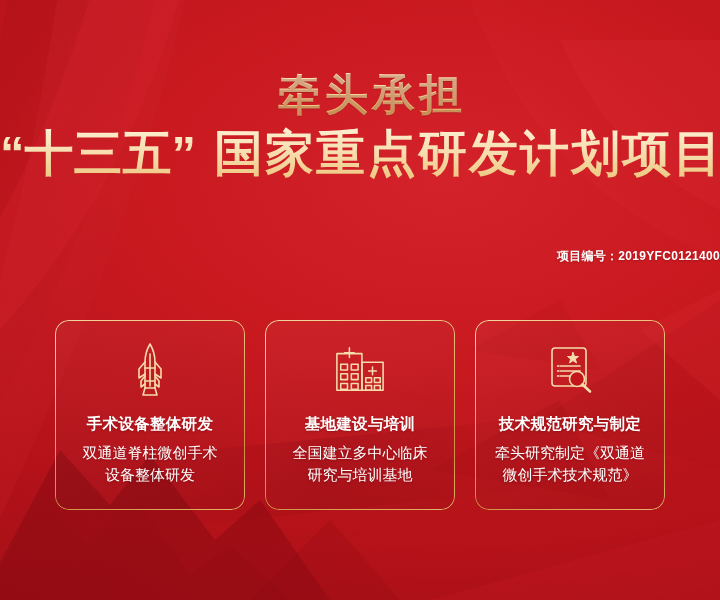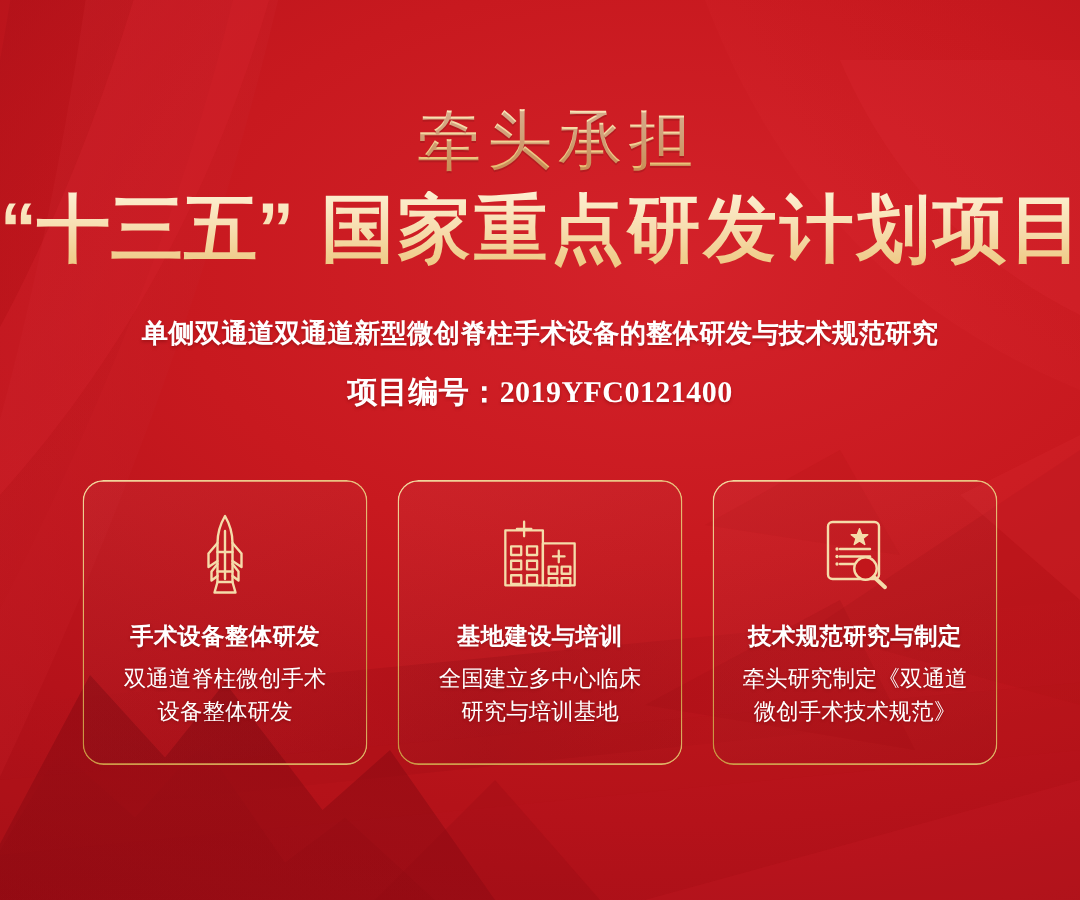--- a/index.html
+++ b/index.html
@@ -21,21 +21,21 @@
   
   .bg-layer { position:absolute; inset:0; pointer-events:none; }
   .bg-layer svg { display:block; width:720px; height:600px; }
 
   
   .headline {
     position:absolute; left:0; right:0; top:72px;
     text-align:center; z-index:5;
   }
   .title-line1 {
-    font-size:43px; font-weight:normal; line-height:1.05;
+    font-size:43px; font-weight:bold; line-height:1.05;
     letter-spacing:4px;
     background:linear-gradient(180deg,#FBE7BC 0%,#F3D49B 45%,#E7B968 100%);
     -webkit-background-clip:text; background-clip:text;
     -webkit-text-fill-color:transparent; color:#F2D09A;
     text-shadow:0 1px 0 rgba(120,20,20,.28);
     padding-left:24px;
   }
   .title-line2 {
     margin-top:10px;
     font-size:49px; font-weight:bold; line-height:1.08;
@@ -51,25 +51,24 @@
 
   .subtitle {
     position:absolute; left:0; right:0; top:210px;
     text-align:center; z-index:5;
     font-size:17.5px; font-weight:bold; color:#FFFFFF;
     letter-spacing:.2px;
     text-shadow:0 1px 2px rgba(100,10,10,.35);
   }
   .projcode {
     position:absolute; left:0; right:0; top:248px;
-    text-align:center; z-index:5;
-    font-size:20px; font-weight:bold; color:#FFFFFF;
+    text-align:right; z-index:5;
+    font-size:12px; font-weight:bold; color:#FFFFFF;
     letter-spacing:.3px;
     text-shadow:0 1px 2px rgba(100,10,10,.35);
-    font-family:Liberation Serif, serif;
   }
 
   
   .cards {
     position:absolute; left:55px; top:320px;
     width:610px; height:190px;
     display:flex; justify-content:space-between;
     z-index:6;
   }
   .card {
@@ -174,21 +173,20 @@
     </svg>
   </div>
 
   <div class="headline">
     <div class="title-line1">牵头承担</div>
     <div class="title-line2">
       <span class="quoted">“十三五”</span><span class="gap"></span><span>国家重点研发计划项目</span>
     </div>
   </div>
 
-  <div class="subtitle">单侧双通道双通道新型微创脊柱手术设备的整体研发与技术规范研究</div>
   <div class="projcode">项目编号：2019YFC0121400</div>
 
   <div class="cards">
 
     <div class="card">
       <div class="card-icon">
         <svg width="40" height="56" viewBox="0 0 40 56" fill="none" stroke="#F5DCAA" stroke-width="1.6" stroke-linejoin="round" stroke-linecap="round">
           <path d="M20 2 C16.5 8 15 14 15 20 L15 46 L25 46 L25 20 C25 14 23.5 8 20 2 Z"></path>
           <path d="M15 20 L9 27 L9 36 L15 32"></path>
           <path d="M25 20 L31 27 L31 36 L25 32"></path>

